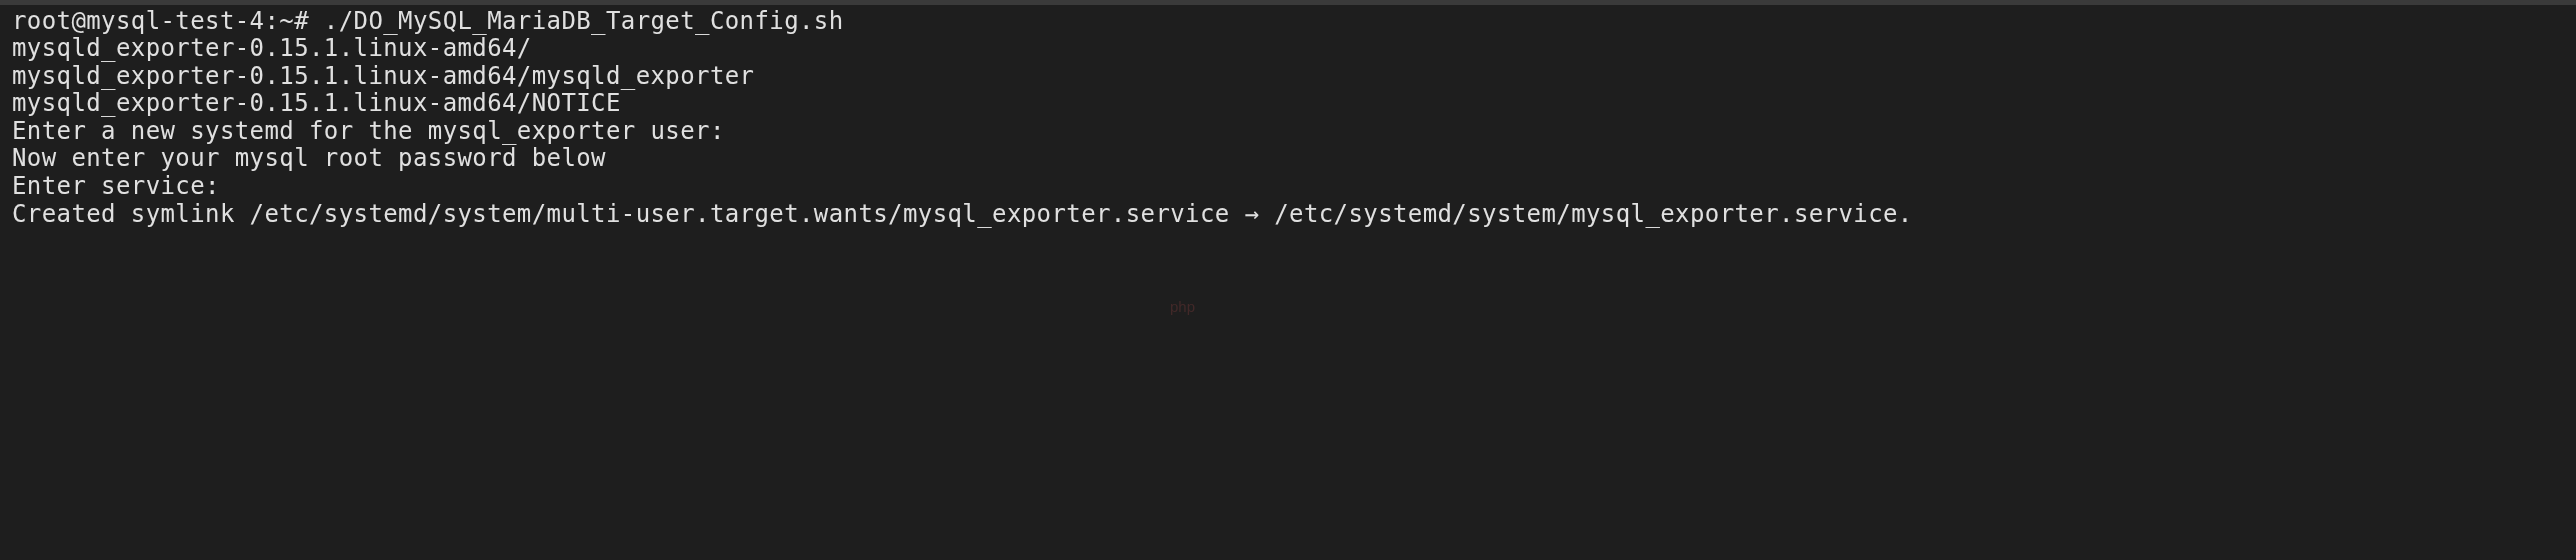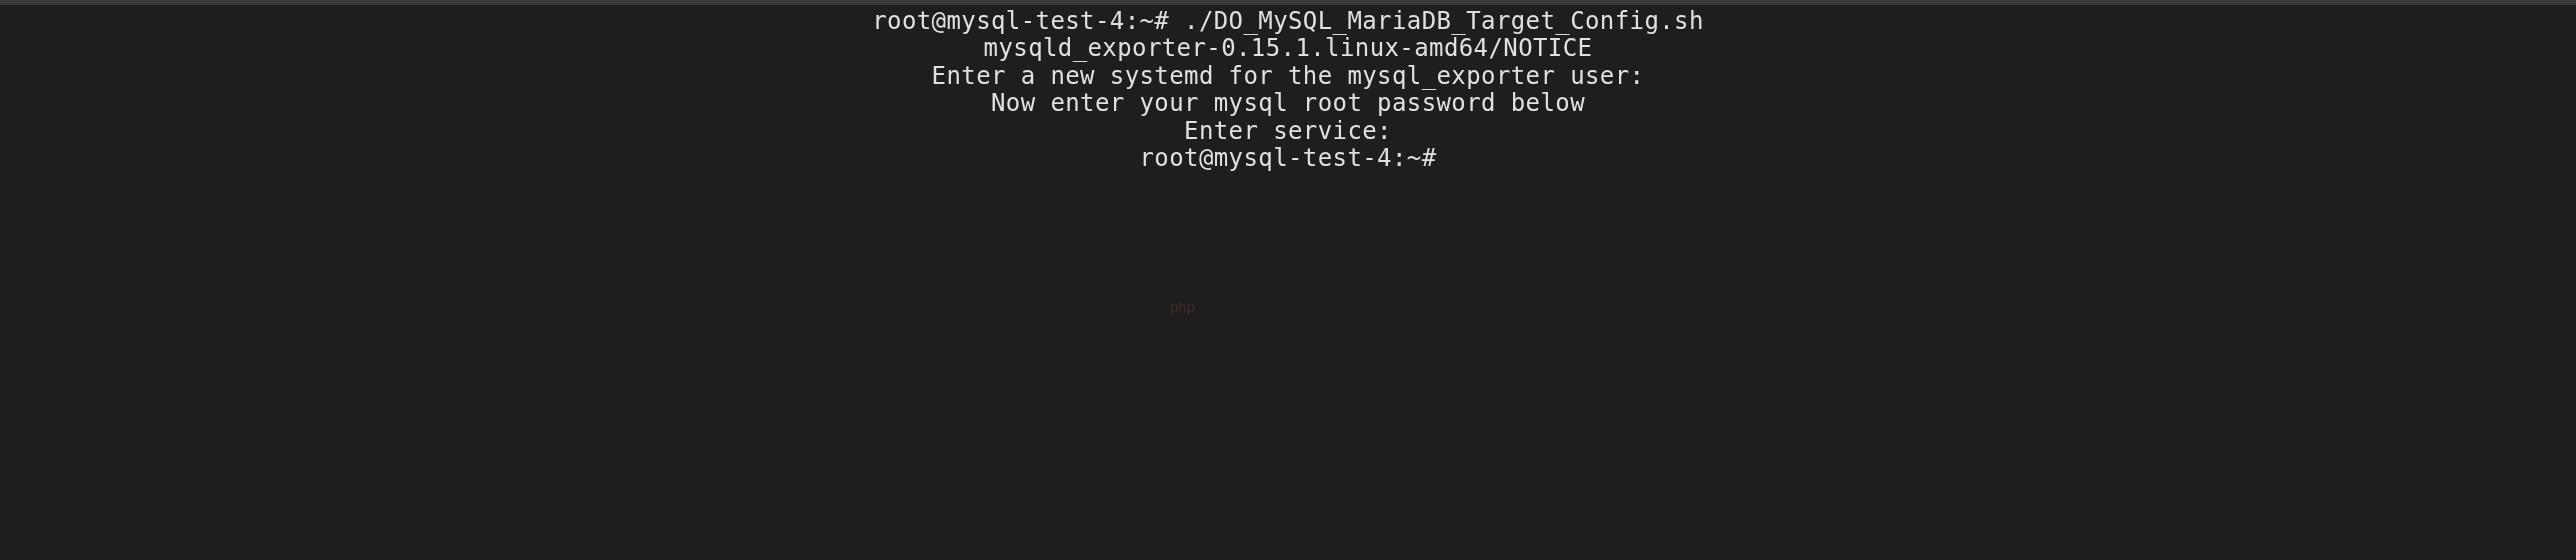--- a/index.html
+++ b/index.html
@@ -15,21 +15,20 @@
       line-height: 1.15;
       padding: 7.5px 12px;
       width: 2576px;
       min-height: 561px;
       overflow: hidden;
     }
     .terminal-line {
       white-space: pre-wrap;
       word-break: break-all;
       letter-spacing: 0.4px;
-      text-align: center;
     }
     .top-bar {
       position: absolute;
       top: 0;
       left: 0;
       right: 0;
       height: 4.5px;
       background: #3a3a3a;
     }
     .watermark {
@@ -42,21 +41,23 @@
       font-family: sans-serif;
     }
   </style>
 </head>
 <body>
 
 <div class="top-bar"></div>
 
 <div>
   <div class="terminal-line">root@mysql-test-4:~# ./DO_MySQL_MariaDB_Target_Config.sh</div>
+  <div class="terminal-line">mysqld_exporter-0.15.1.linux-amd64/</div>
+  <div class="terminal-line">mysqld_exporter-0.15.1.linux-amd64/mysqld_exporter</div>
   <div class="terminal-line">mysqld_exporter-0.15.1.linux-amd64/NOTICE</div>
   <div class="terminal-line">Enter a new systemd for the mysql_exporter user:</div>
   <div class="terminal-line">Now enter your mysql root password below</div>
   <div class="terminal-line">Enter service:</div>
-  <div class="terminal-line">root@mysql-test-4:~#</div>
+  <div class="terminal-line">Created symlink /etc/systemd/system/multi-user.target.wants/mysql_exporter.service → /etc/systemd/system/mysql_exporter.service.</div>
 </div>
 
 <div class="watermark">php</div>
 
 
 </body></html>

